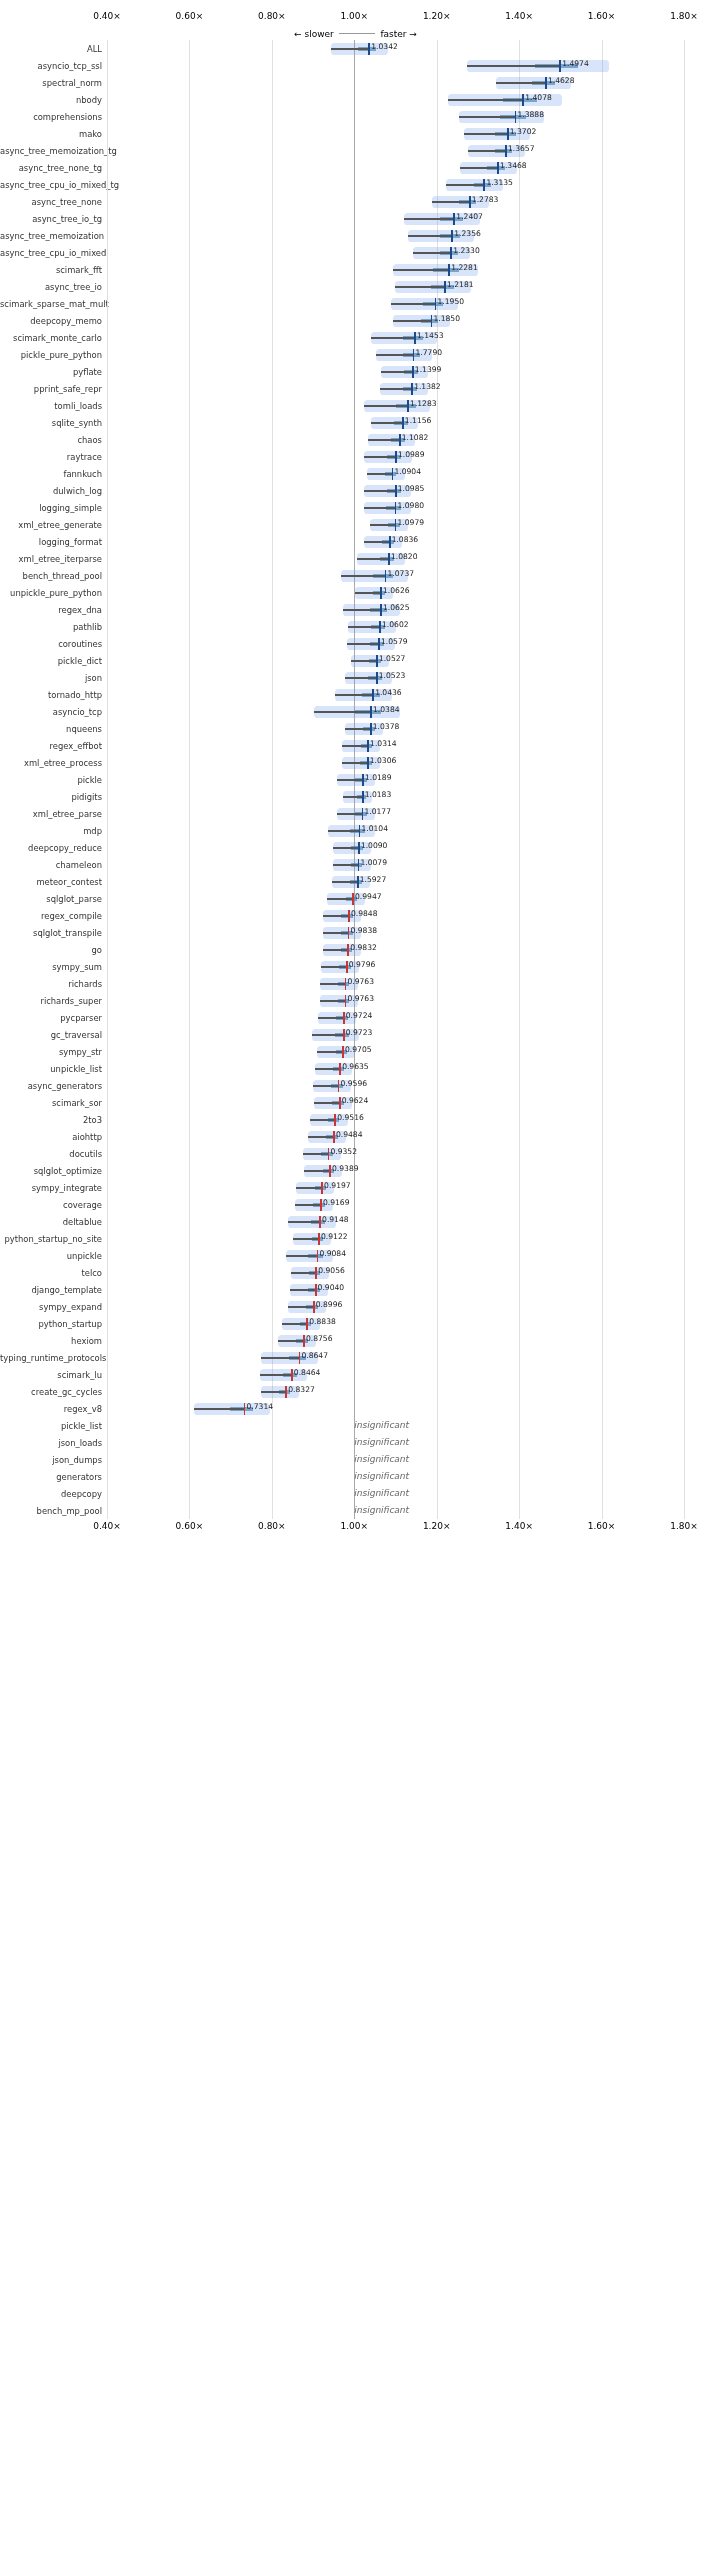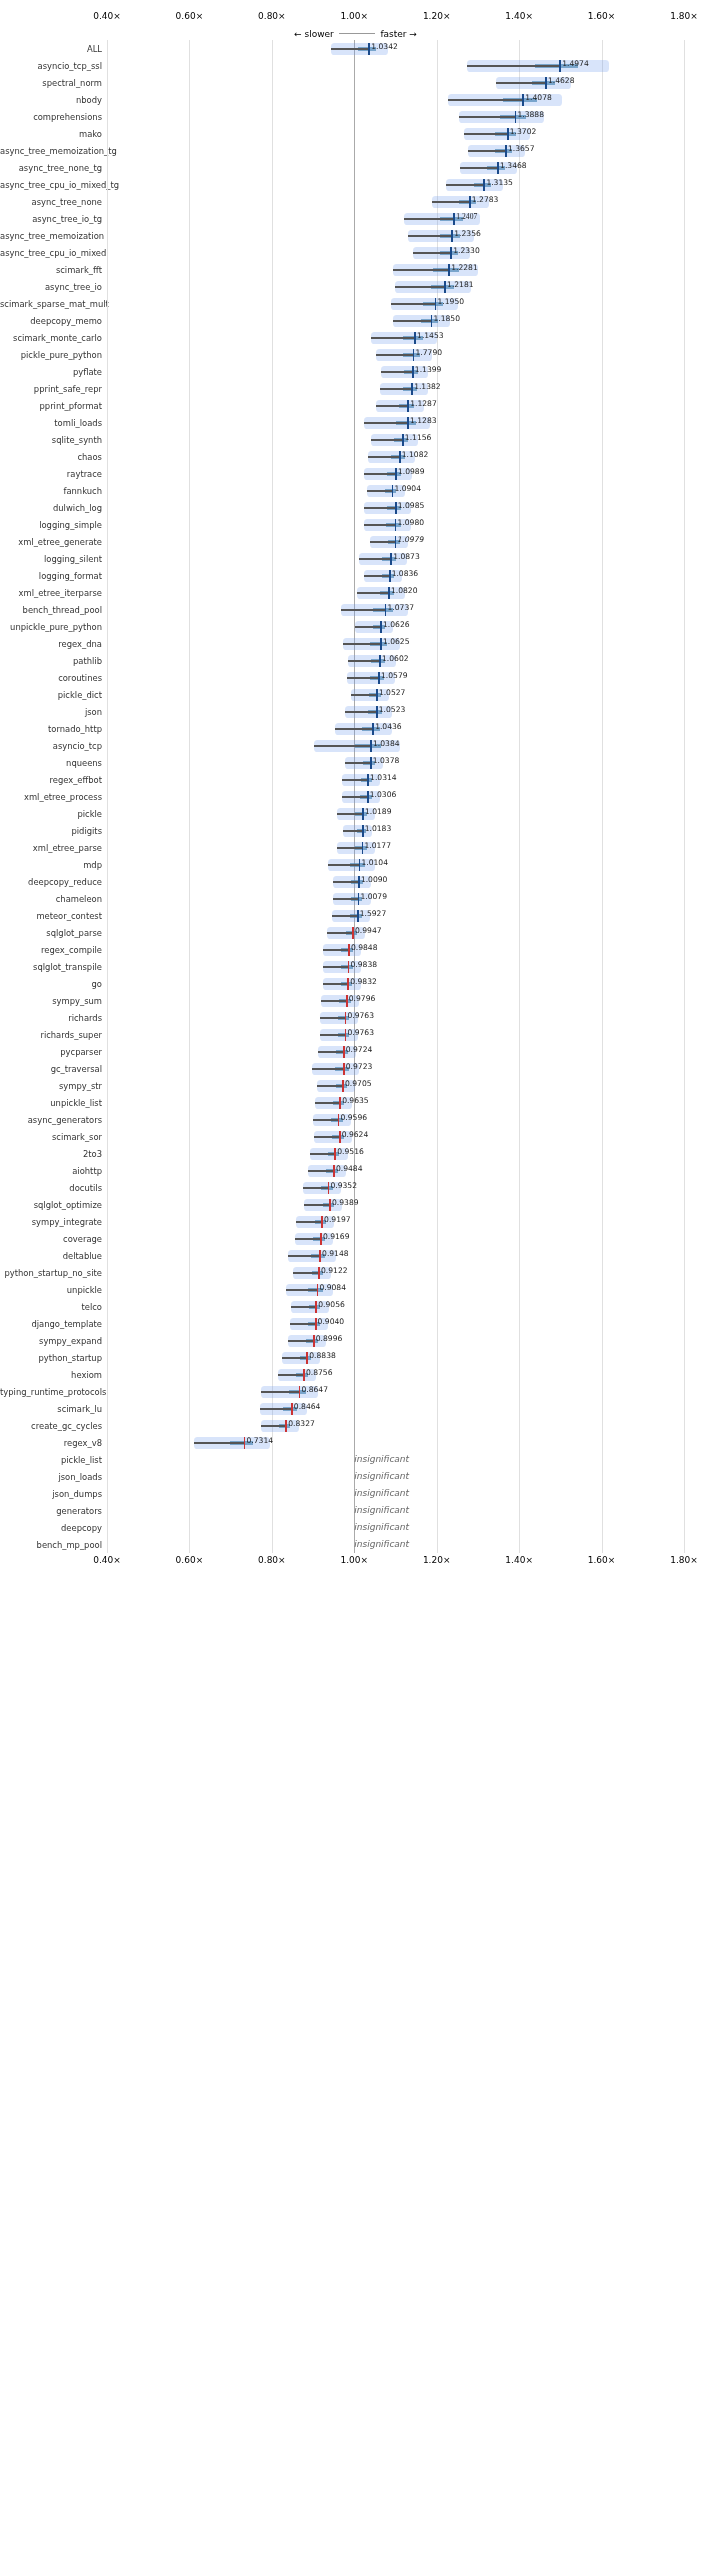--- a/index.html
+++ b/index.html
@@ -252,21 +252,21 @@
             <div style="position: absolute; top: 0px; bottom: 0px; left: 28.5714%; width: 0.9px; background: rgb(224, 224, 224);"></div>
             <div style="position: absolute; top: 0px; bottom: 0px; left: 42.8571%; width: 0.9px; background: rgb(170, 170, 170);"></div>
             <div style="position: absolute; top: 0px; bottom: 0px; left: 57.1429%; width: 0.9px; background: rgb(224, 224, 224);"></div>
             <div style="position: absolute; top: 0px; bottom: 0px; left: 71.4286%; width: 0.9px; background: rgb(224, 224, 224);"></div>
             <div style="position: absolute; top: 0px; bottom: 0px; left: 85.7143%; width: 0.9px; background: rgb(224, 224, 224);"></div>
             <div style="position: absolute; top: 0px; bottom: 0px; left: 100%; width: 0.9px; background: rgb(224, 224, 224);"></div>
             <div style="position: absolute; top: 2.7px; height: 11.5px; left: 51.4786%; width: 13.1429%; background: rgba(100, 149, 237, 0.25); border-radius: 3.6px;"></div>
             <div style="position: absolute; top: 6.2px; height: 4.4px; left: 57.7643%; width: 4%; background: rgba(70, 130, 180, 0.65);"></div>
             <div style="position: absolute; top: 8px; height: 1.8px; left: 51.4786%; width: 8.57143%; background: rgb(85, 85, 85);"></div>
             <div style="position: absolute; top: 2.7px; width: 1.8px; height: 11.5px; left: 60.05%; background: rgb(26, 74, 138);"></div>
-            <span style="position: absolute; top: 1.8px; font-size: 7.6px; color: rgb(34, 34, 34); white-space: nowrap; left: 60.55%; font-family: Liberation Serif, serif;">1.2407</span>
+            <span style="position: absolute; top: 1.8px; font-size: 7.6px; color: rgb(34, 34, 34); white-space: nowrap; left: 60.55%;">1.2407</span>
           </div>
         </div>
         <div class="benchmark-row" style="height: 17px; position: relative;">
           <div class="row-label">async_tree_memoization</div>
           <div style="position: relative; flex: 1 1 0%; height: 17px; width: 100%;">
             <div style="position: absolute; top: 0px; bottom: 0px; left: 0%; width: 0.9px; background: rgb(224, 224, 224);"></div>
             <div style="position: absolute; top: 0px; bottom: 0px; left: 14.2857%; width: 0.9px; background: rgb(224, 224, 224);"></div>
             <div style="position: absolute; top: 0px; bottom: 0px; left: 28.5714%; width: 0.9px; background: rgb(224, 224, 224);"></div>
             <div style="position: absolute; top: 0px; bottom: 0px; left: 42.8571%; width: 0.9px; background: rgb(170, 170, 170);"></div>
             <div style="position: absolute; top: 0px; bottom: 0px; left: 57.1429%; width: 0.9px; background: rgb(224, 224, 224);"></div>
@@ -436,38 +436,20 @@
             <div style="position: absolute; top: 0px; bottom: 0px; left: 85.7143%; width: 0.9px; background: rgb(224, 224, 224);"></div>
             <div style="position: absolute; top: 0px; bottom: 0px; left: 100%; width: 0.9px; background: rgb(224, 224, 224);"></div>
             <div style="position: absolute; top: 2.7px; height: 11.5px; left: 47.3714%; width: 8.21429%; background: rgba(100, 149, 237, 0.25); border-radius: 3.6px;"></div>
             <div style="position: absolute; top: 6.2px; height: 4.4px; left: 51.3%; width: 2.5%; background: rgba(70, 130, 180, 0.65);"></div>
             <div style="position: absolute; top: 8px; height: 1.8px; left: 47.3714%; width: 5.35714%; background: rgb(85, 85, 85);"></div>
             <div style="position: absolute; top: 2.7px; width: 1.8px; height: 11.5px; left: 52.7286%; background: rgb(26, 74, 138);"></div>
             <span style="position: absolute; top: 1.8px; font-size: 7.6px; color: rgb(34, 34, 34); white-space: nowrap; left: 53.2286%;">1.1382</span>
           </div>
         </div>
         <div class="benchmark-row" style="height: 17px; position: relative;">
-          <div class="row-label">pprint_pformat</div>
-          <div style="position: relative; flex: 1 1 0%; height: 17px; width: 100%;">
-            <div style="position: absolute; top: 0px; bottom: 0px; left: 0%; width: 0.9px; background: rgb(224, 224, 224);"></div>
-            <div style="position: absolute; top: 0px; bottom: 0px; left: 14.2857%; width: 0.9px; background: rgb(224, 224, 224);"></div>
-            <div style="position: absolute; top: 0px; bottom: 0px; left: 28.5714%; width: 0.9px; background: rgb(224, 224, 224);"></div>
-            <div style="position: absolute; top: 0px; bottom: 0px; left: 42.8571%; width: 0.9px; background: rgb(170, 170, 170);"></div>
-            <div style="position: absolute; top: 0px; bottom: 0px; left: 57.1429%; width: 0.9px; background: rgb(224, 224, 224);"></div>
-            <div style="position: absolute; top: 0px; bottom: 0px; left: 71.4286%; width: 0.9px; background: rgb(224, 224, 224);"></div>
-            <div style="position: absolute; top: 0px; bottom: 0px; left: 85.7143%; width: 0.9px; background: rgb(224, 224, 224);"></div>
-            <div style="position: absolute; top: 0px; bottom: 0px; left: 100%; width: 0.9px; background: rgb(224, 224, 224);"></div>
-            <div style="position: absolute; top: 2.7px; height: 11.5px; left: 46.6929%; width: 8.21429%; background: rgba(100, 149, 237, 0.25); border-radius: 3.6px;"></div>
-            <div style="position: absolute; top: 6.2px; height: 4.4px; left: 50.6214%; width: 2.5%; background: rgba(70, 130, 180, 0.65);"></div>
-            <div style="position: absolute; top: 8px; height: 1.8px; left: 46.6929%; width: 5.35714%; background: rgb(85, 85, 85);"></div>
-            <div style="position: absolute; top: 2.7px; width: 1.8px; height: 11.5px; left: 52.05%; background: rgb(26, 74, 138);"></div>
-            <span style="position: absolute; top: 1.8px; font-size: 7.6px; color: rgb(34, 34, 34); white-space: nowrap; left: 52.55%;">1.1287</span>
-          </div>
-        </div>
-        <div class="benchmark-row" style="height: 17px; position: relative;">
           <div class="row-label">tomli_loads</div>
           <div style="position: relative; flex: 1 1 0%; height: 17px; width: 100%;">
             <div style="position: absolute; top: 0px; bottom: 0px; left: 0%; width: 0.9px; background: rgb(224, 224, 224);"></div>
             <div style="position: absolute; top: 0px; bottom: 0px; left: 14.2857%; width: 0.9px; background: rgb(224, 224, 224);"></div>
             <div style="position: absolute; top: 0px; bottom: 0px; left: 28.5714%; width: 0.9px; background: rgb(224, 224, 224);"></div>
             <div style="position: absolute; top: 0px; bottom: 0px; left: 42.8571%; width: 0.9px; background: rgb(170, 170, 170);"></div>
             <div style="position: absolute; top: 0px; bottom: 0px; left: 57.1429%; width: 0.9px; background: rgb(224, 224, 224);"></div>
             <div style="position: absolute; top: 0px; bottom: 0px; left: 71.4286%; width: 0.9px; background: rgb(224, 224, 224);"></div>
             <div style="position: absolute; top: 0px; bottom: 0px; left: 85.7143%; width: 0.9px; background: rgb(224, 224, 224);"></div>
             <div style="position: absolute; top: 0px; bottom: 0px; left: 100%; width: 0.9px; background: rgb(224, 224, 224);"></div>
@@ -581,52 +563,34 @@
             <div style="position: absolute; top: 0px; bottom: 0px; left: 100%; width: 0.9px; background: rgb(224, 224, 224);"></div>
             <div style="position: absolute; top: 2.7px; height: 11.5px; left: 44.5%; width: 8.21429%; background: rgba(100, 149, 237, 0.25); border-radius: 3.6px;"></div>
             <div style="position: absolute; top: 6.2px; height: 4.4px; left: 48.4286%; width: 2.5%; background: rgba(70, 130, 180, 0.65);"></div>
             <div style="position: absolute; top: 8px; height: 1.8px; left: 44.5%; width: 5.35714%; background: rgb(85, 85, 85);"></div>
             <div style="position: absolute; top: 2.7px; width: 1.8px; height: 11.5px; left: 49.8571%; background: rgb(26, 74, 138);"></div>
             <span style="position: absolute; top: 1.8px; font-size: 7.6px; color: rgb(34, 34, 34); white-space: nowrap; left: 50.3571%;">1.0980</span>
           </div>
         </div>
         <div class="benchmark-row" style="height: 17px; position: relative;">
           <div class="row-label">xml_etree_generate</div>
-          <div style="position: relative; flex: 1 1 0%; height: 17px; width: 100%; font-style: italic;">
+          <div style="position: relative; flex: 1 1 0%; height: 17px; width: 100%;">
             <div style="position: absolute; top: 0px; bottom: 0px; left: 0%; width: 0.9px; background: rgb(224, 224, 224);"></div>
             <div style="position: absolute; top: 0px; bottom: 0px; left: 14.2857%; width: 0.9px; background: rgb(224, 224, 224);"></div>
             <div style="position: absolute; top: 0px; bottom: 0px; left: 28.5714%; width: 0.9px; background: rgb(224, 224, 224);"></div>
             <div style="position: absolute; top: 0px; bottom: 0px; left: 42.8571%; width: 0.9px; background: rgb(170, 170, 170);"></div>
             <div style="position: absolute; top: 0px; bottom: 0px; left: 57.1429%; width: 0.9px; background: rgb(224, 224, 224);"></div>
             <div style="position: absolute; top: 0px; bottom: 0px; left: 71.4286%; width: 0.9px; background: rgb(224, 224, 224);"></div>
             <div style="position: absolute; top: 0px; bottom: 0px; left: 85.7143%; width: 0.9px; background: rgb(224, 224, 224);"></div>
             <div style="position: absolute; top: 0px; bottom: 0px; left: 100%; width: 0.9px; background: rgb(224, 224, 224);"></div>
             <div style="position: absolute; top: 2.7px; height: 11.5px; left: 45.5643%; width: 6.57143%; background: rgba(100, 149, 237, 0.25); border-radius: 3.6px;"></div>
             <div style="position: absolute; top: 6.2px; height: 4.4px; left: 48.7071%; width: 2%; background: rgba(70, 130, 180, 0.65);"></div>
             <div style="position: absolute; top: 8px; height: 1.8px; left: 45.5643%; width: 4.28571%; background: rgb(85, 85, 85);"></div>
             <div style="position: absolute; top: 2.7px; width: 1.8px; height: 11.5px; left: 49.85%; background: rgb(26, 74, 138);"></div>
             <span style="position: absolute; top: 1.8px; font-size: 7.6px; color: rgb(34, 34, 34); white-space: nowrap; left: 50.35%;">1.0979</span>
-          </div>
-        </div>
-        <div class="benchmark-row" style="height: 17px; position: relative;">
-          <div class="row-label">logging_silent</div>
-          <div style="position: relative; flex: 1 1 0%; height: 17px; width: 100%;">
-            <div style="position: absolute; top: 0px; bottom: 0px; left: 0%; width: 0.9px; background: rgb(224, 224, 224);"></div>
-            <div style="position: absolute; top: 0px; bottom: 0px; left: 14.2857%; width: 0.9px; background: rgb(224, 224, 224);"></div>
-            <div style="position: absolute; top: 0px; bottom: 0px; left: 28.5714%; width: 0.9px; background: rgb(224, 224, 224);"></div>
-            <div style="position: absolute; top: 0px; bottom: 0px; left: 42.8571%; width: 0.9px; background: rgb(170, 170, 170);"></div>
-            <div style="position: absolute; top: 0px; bottom: 0px; left: 57.1429%; width: 0.9px; background: rgb(224, 224, 224);"></div>
-            <div style="position: absolute; top: 0px; bottom: 0px; left: 71.4286%; width: 0.9px; background: rgb(224, 224, 224);"></div>
-            <div style="position: absolute; top: 0px; bottom: 0px; left: 85.7143%; width: 0.9px; background: rgb(224, 224, 224);"></div>
-            <div style="position: absolute; top: 0px; bottom: 0px; left: 100%; width: 0.9px; background: rgb(224, 224, 224);"></div>
-            <div style="position: absolute; top: 2.7px; height: 11.5px; left: 43.7357%; width: 8.21429%; background: rgba(100, 149, 237, 0.25); border-radius: 3.6px;"></div>
-            <div style="position: absolute; top: 6.2px; height: 4.4px; left: 47.6643%; width: 2.5%; background: rgba(70, 130, 180, 0.65);"></div>
-            <div style="position: absolute; top: 8px; height: 1.8px; left: 43.7357%; width: 5.35714%; background: rgb(85, 85, 85);"></div>
-            <div style="position: absolute; top: 2.7px; width: 1.8px; height: 11.5px; left: 49.0929%; background: rgb(26, 74, 138);"></div>
-            <span style="position: absolute; top: 1.8px; font-size: 7.6px; color: rgb(34, 34, 34); white-space: nowrap; left: 49.5929%;">1.0873</span>
           </div>
         </div>
         <div class="benchmark-row" style="height: 17px; position: relative;">
           <div class="row-label">logging_format</div>
           <div style="position: relative; flex: 1 1 0%; height: 17px; width: 100%;">
             <div style="position: absolute; top: 0px; bottom: 0px; left: 0%; width: 0.9px; background: rgb(224, 224, 224);"></div>
             <div style="position: absolute; top: 0px; bottom: 0px; left: 14.2857%; width: 0.9px; background: rgb(224, 224, 224);"></div>
             <div style="position: absolute; top: 0px; bottom: 0px; left: 28.5714%; width: 0.9px; background: rgb(224, 224, 224);"></div>
             <div style="position: absolute; top: 0px; bottom: 0px; left: 42.8571%; width: 0.9px; background: rgb(170, 170, 170);"></div>
             <div style="position: absolute; top: 0px; bottom: 0px; left: 57.1429%; width: 0.9px; background: rgb(224, 224, 224);"></div>

